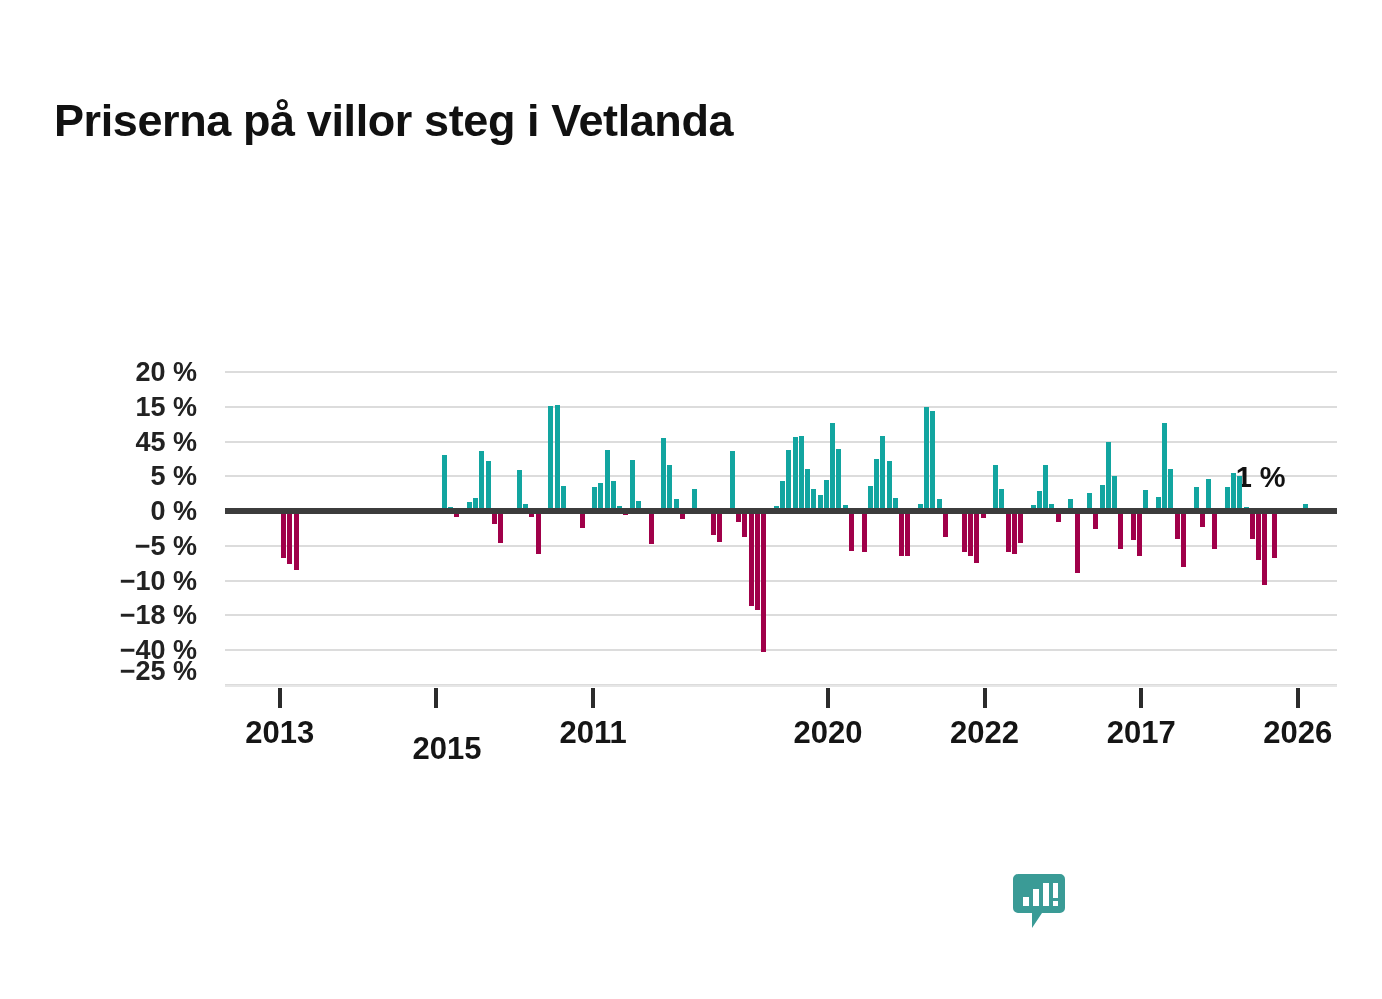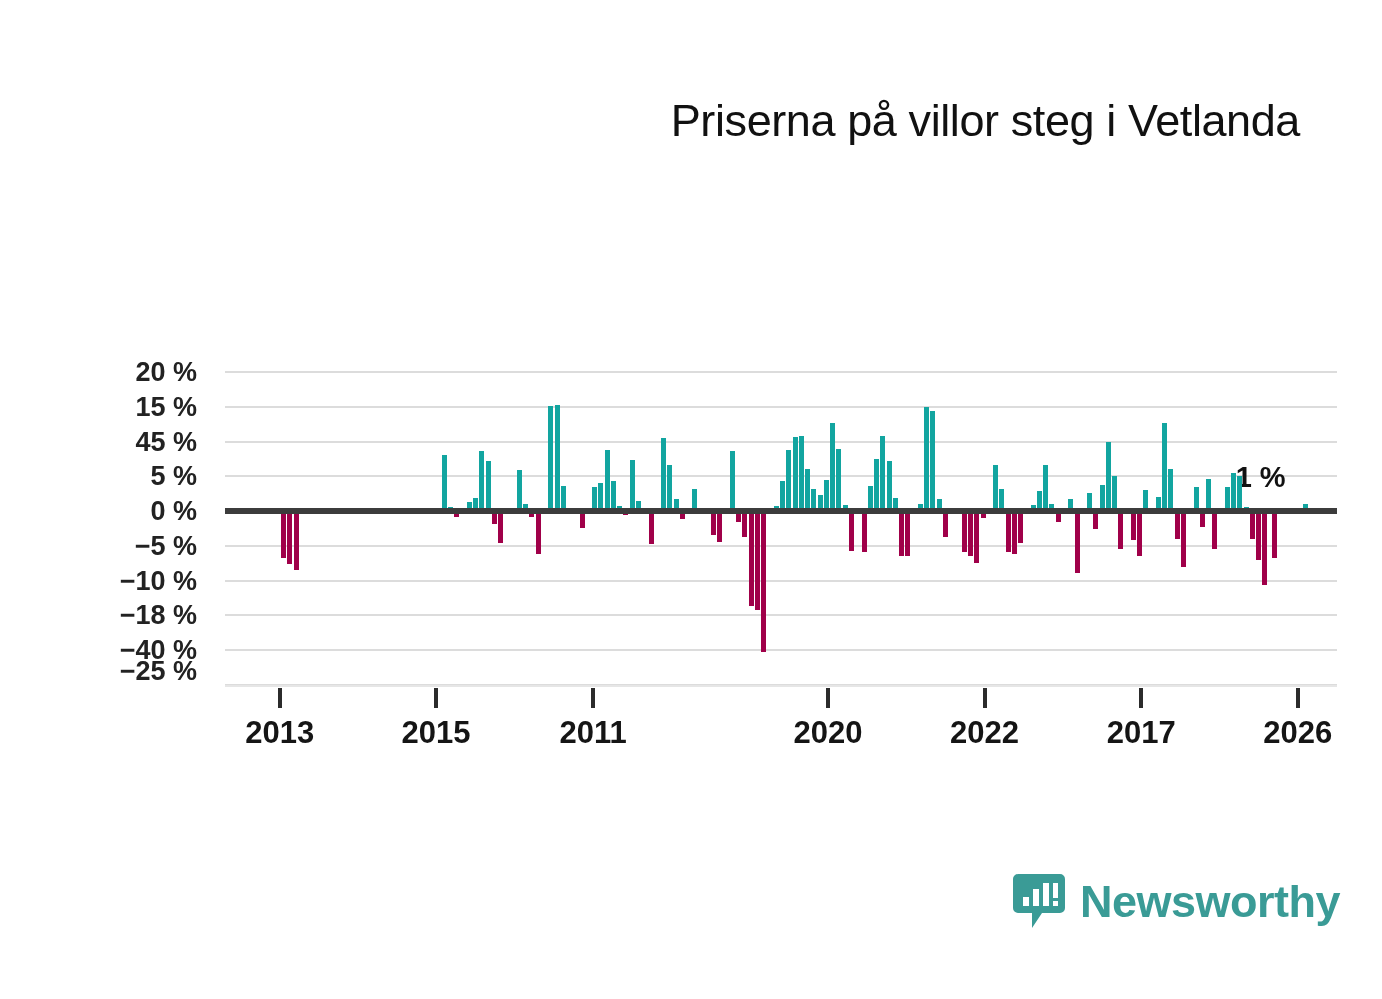--- a/index.html
+++ b/index.html
@@ -19,29 +19,28 @@
   .page {
     position: relative;
     width: 1382px;
     height: 999px;
     box-sizing: border-box;
   }
 
   
   .headline {
     position: absolute;
-    left: 60px;
+    left: 54px;
     top: 66px;
     width: 1240px;
     font-size: 45px;
-    font-weight: normal;
+    font-weight: bold;
     letter-spacing: -0.4px;
     line-height: 1.12;
     color: #111111;
-    text-align: right;
   }
   .subtitle {
     position: absolute;
     left: 62px;
     top: 196px;
     width: 1200px;
     font-size: 32px;
     font-weight: normal;
     line-height: 1.35;
     color: #1a1a1a;
@@ -306,21 +305,21 @@
         <div class="ytick" style="top: 225.667px;">−10 %</div>
         <div class="ytick" style="top: 260.444px;">−18 %</div>
         <div class="ytick" style="top: 295.222px;">−40 %</div>
         <div class="ytick" style="top: 316px;">−25 %</div>
       </div>
     <div class="xaxis-line"></div>
     <div id="xticks">
         <div class="xtick-mark" style="left: 215.817px;"></div>
         <div class="xtick-label" style="left: 217.817px;">2013</div>
         <div class="xtick-mark" style="left: 372.437px;"></div>
-        <div class="xtick-label" style="left: 374px;">2015</div>
+        <div class="xtick-label" style="left: 385px; margin-top: 16px;">2015</div>
         <div class="xtick-mark" style="left: 529.056px;"></div>
         <div class="xtick-label" style="left: 531.056px;">2011</div>
         <div class="xtick-mark" style="left: 763.986px;"></div>
         <div class="xtick-label" style="left: 765.986px;">2020</div>
         <div class="xtick-mark" style="left: 920.606px;"></div>
         <div class="xtick-label" style="left: 922.606px;">2022</div>
         <div class="xtick-mark" style="left: 1077.23px;"></div>
         <div class="xtick-label" style="left: 1079.23px;">2017</div>
         <div class="xtick-mark" style="left: 1233.85px;"></div>
         <div class="xtick-label" style="left: 1235.85px;">2026</div>
@@ -332,16 +331,15 @@
     <span>
       <svg class="logo-mark" viewBox="0 0 54 58" xmlns="http://www.w3.org/2000/svg" aria-hidden="true">
         <path d="M6 2 H48 A5 5 0 0 1 53 7 V36 A5 5 0 0 1 48 41 H30 L20 56 L20 41 H6 A5 5 0 0 1 1 36 V7 A5 5 0 0 1 6 2 Z" fill="#3a9b96"></path>
         <rect x="11" y="25" width="6" height="9" fill="#ffffff"></rect>
         <rect x="21" y="17" width="6" height="17" fill="#ffffff"></rect>
         <rect x="31" y="11" width="6" height="23" fill="#ffffff"></rect>
         <rect x="41" y="11" width="5" height="15" fill="#ffffff"></rect>
         <rect x="41" y="29" width="5" height="5" fill="#ffffff"></rect>
       </svg>
     </span>
-    <span class="logo-word">Newsworthy</span>
   </div>
 
 </div>
 
 </body></html>

